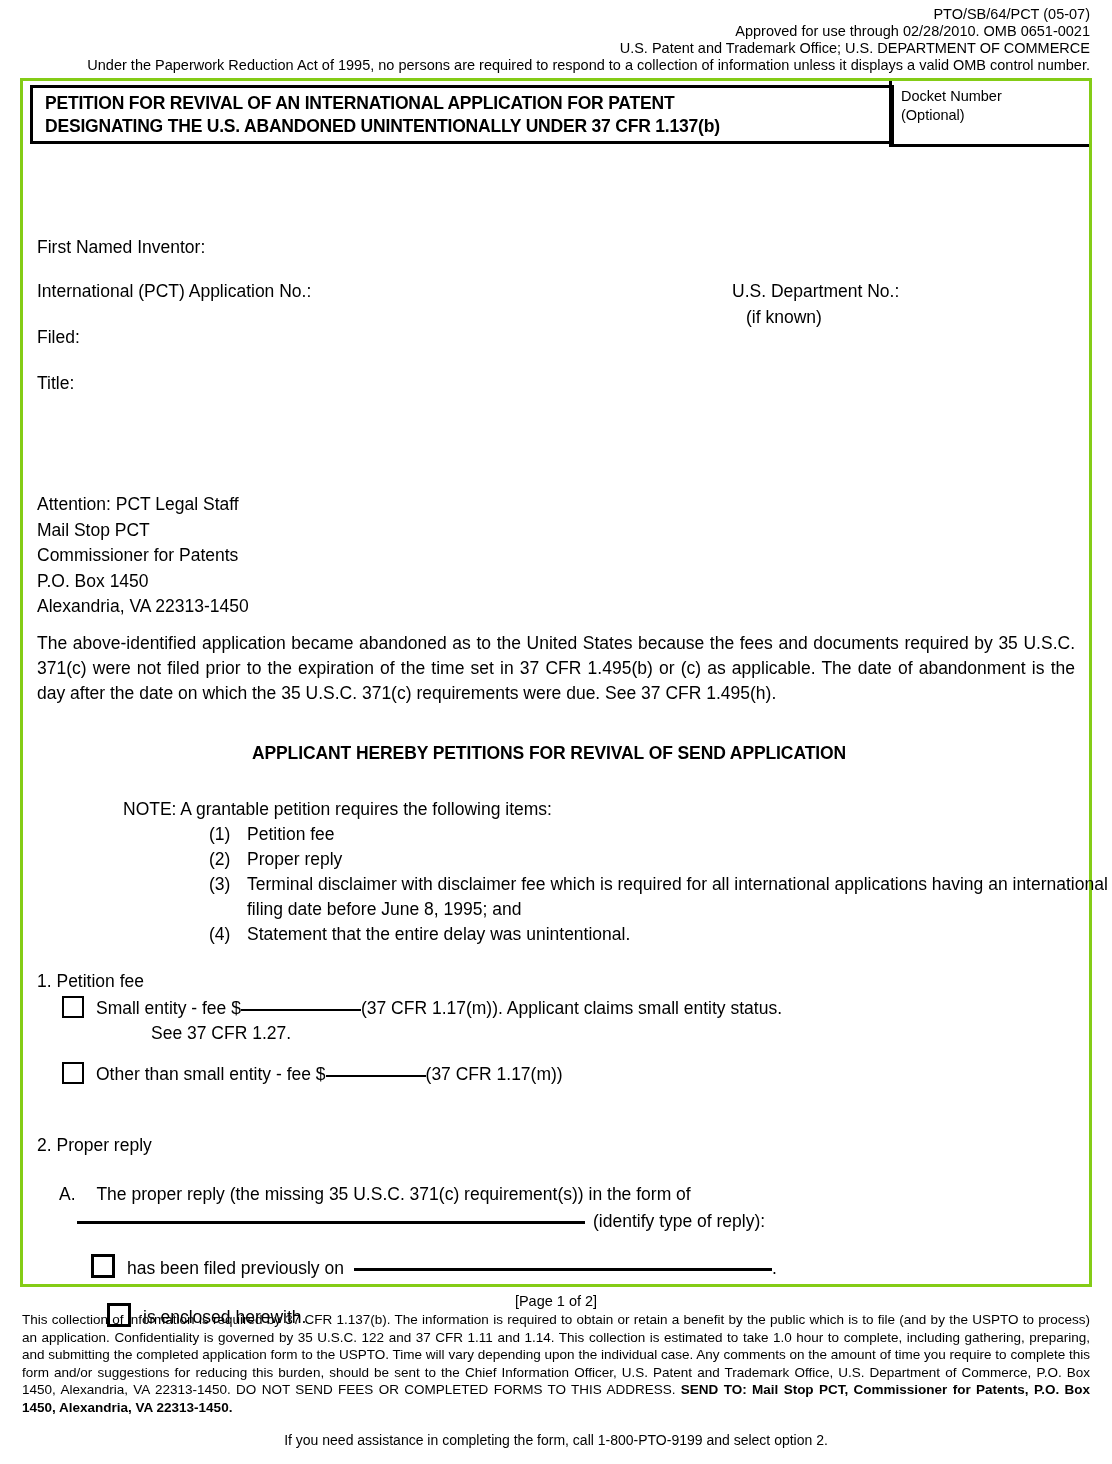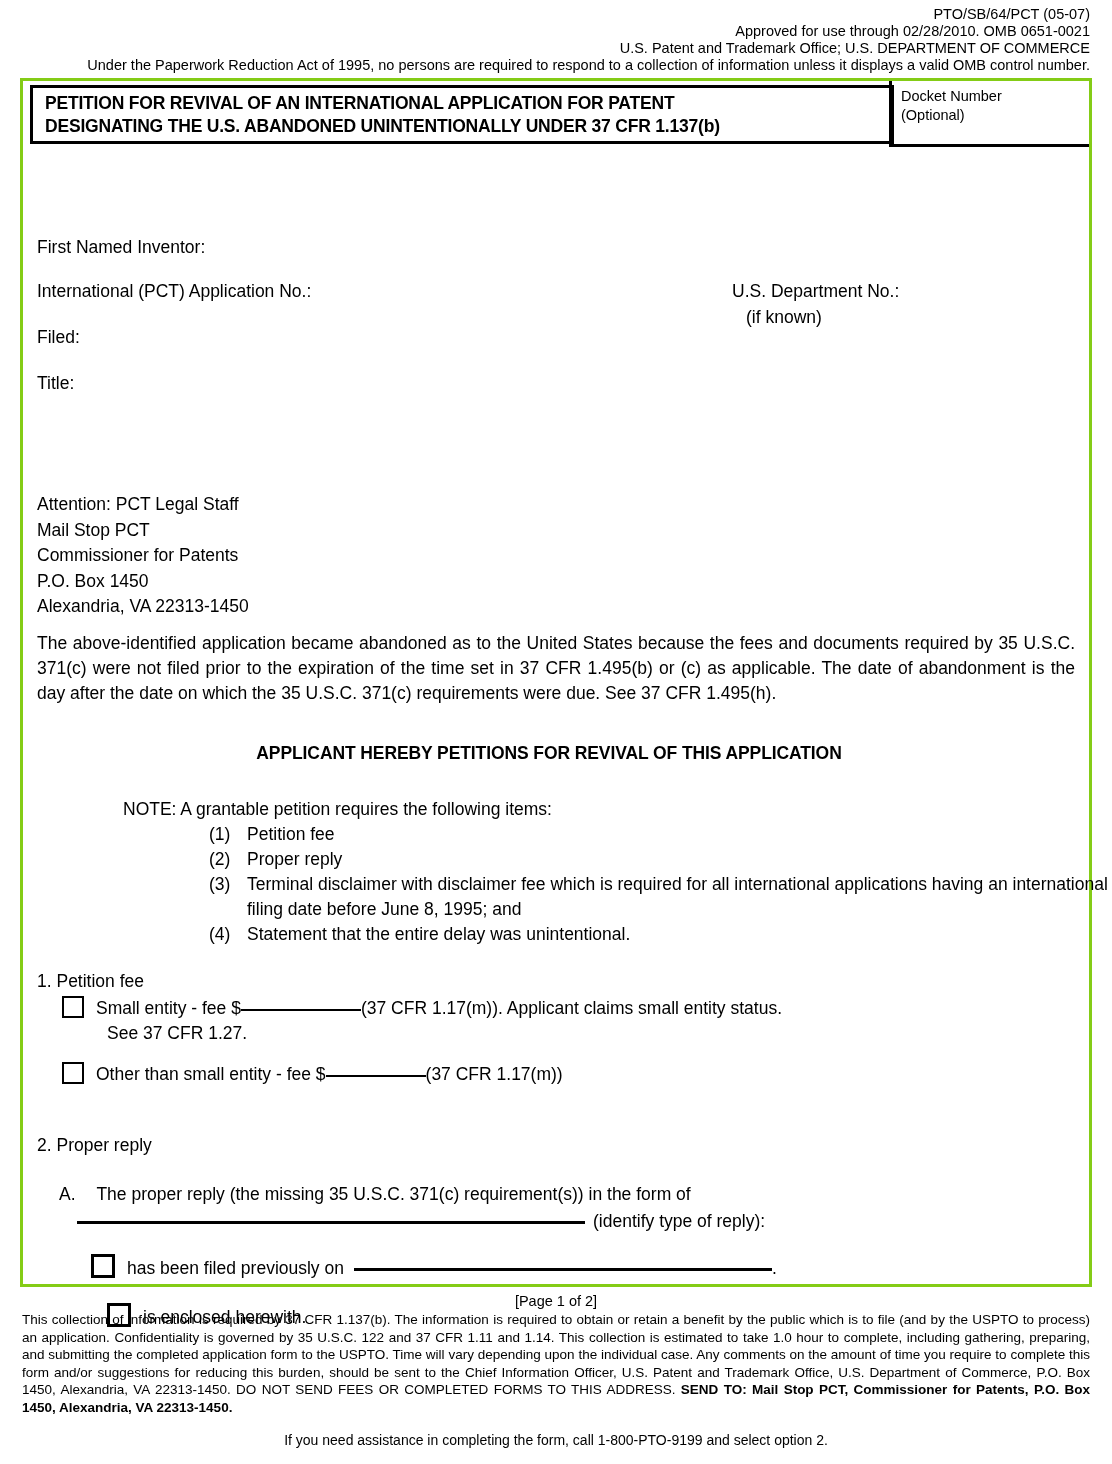--- a/index.html
+++ b/index.html
@@ -179,20 +179,21 @@
     vertical-align: 3px;
   }
   .ul-thick {
     border-bottom: 3px solid #000;
   }
 
   .subline {
     position: absolute;
     font-size: 17.5px;
     white-space: nowrap;
+    margin-left: 44px;
   }
 
   
   .page-of {
     position: absolute;
     left: 0;
     top: 1293px;
     width: 1112px;
     text-align: center;
     font-size: 14.5px;
@@ -259,21 +260,21 @@
     <div class="addr">
       <div>Attention: PCT Legal Staff</div>
       <div>Mail Stop PCT</div>
       <div>Commissioner for Patents</div>
       <div>P.O. Box 1450</div>
       <div>Alexandria, VA 22313-1450</div>
     </div>
 
     <div class="para-abandon">The above-identified application became abandoned as to the United States because the fees and documents required by 35 U.S.C. 371(c) were not filed prior to the expiration of the time set in 37 CFR 1.495(b) or (c) as applicable. The date of abandonment is the day after the date on which the 35 U.S.C. 371(c) requirements were due. See 37 CFR 1.495(h).</div>
 
-    <div class="heading-petitions">APPLICANT HEREBY PETITIONS FOR REVIVAL OF THIS APPLICATION</div>
+    <div class="heading-petitions">APPLICANT HEREBY PETITIONS FOR REVIVAL OF SEND APPLICATION</div>
 
     <div class="note-block">
       <div>NOTE: A grantable petition requires the following items:</div>
       <div class="note-items">
         <div class="note-item">
           <span class="note-num">(1)</span>
           <span class="note-txt">Petition fee</span>
         </div>
         <div class="note-item">
           <span class="note-num">(2)</span>

